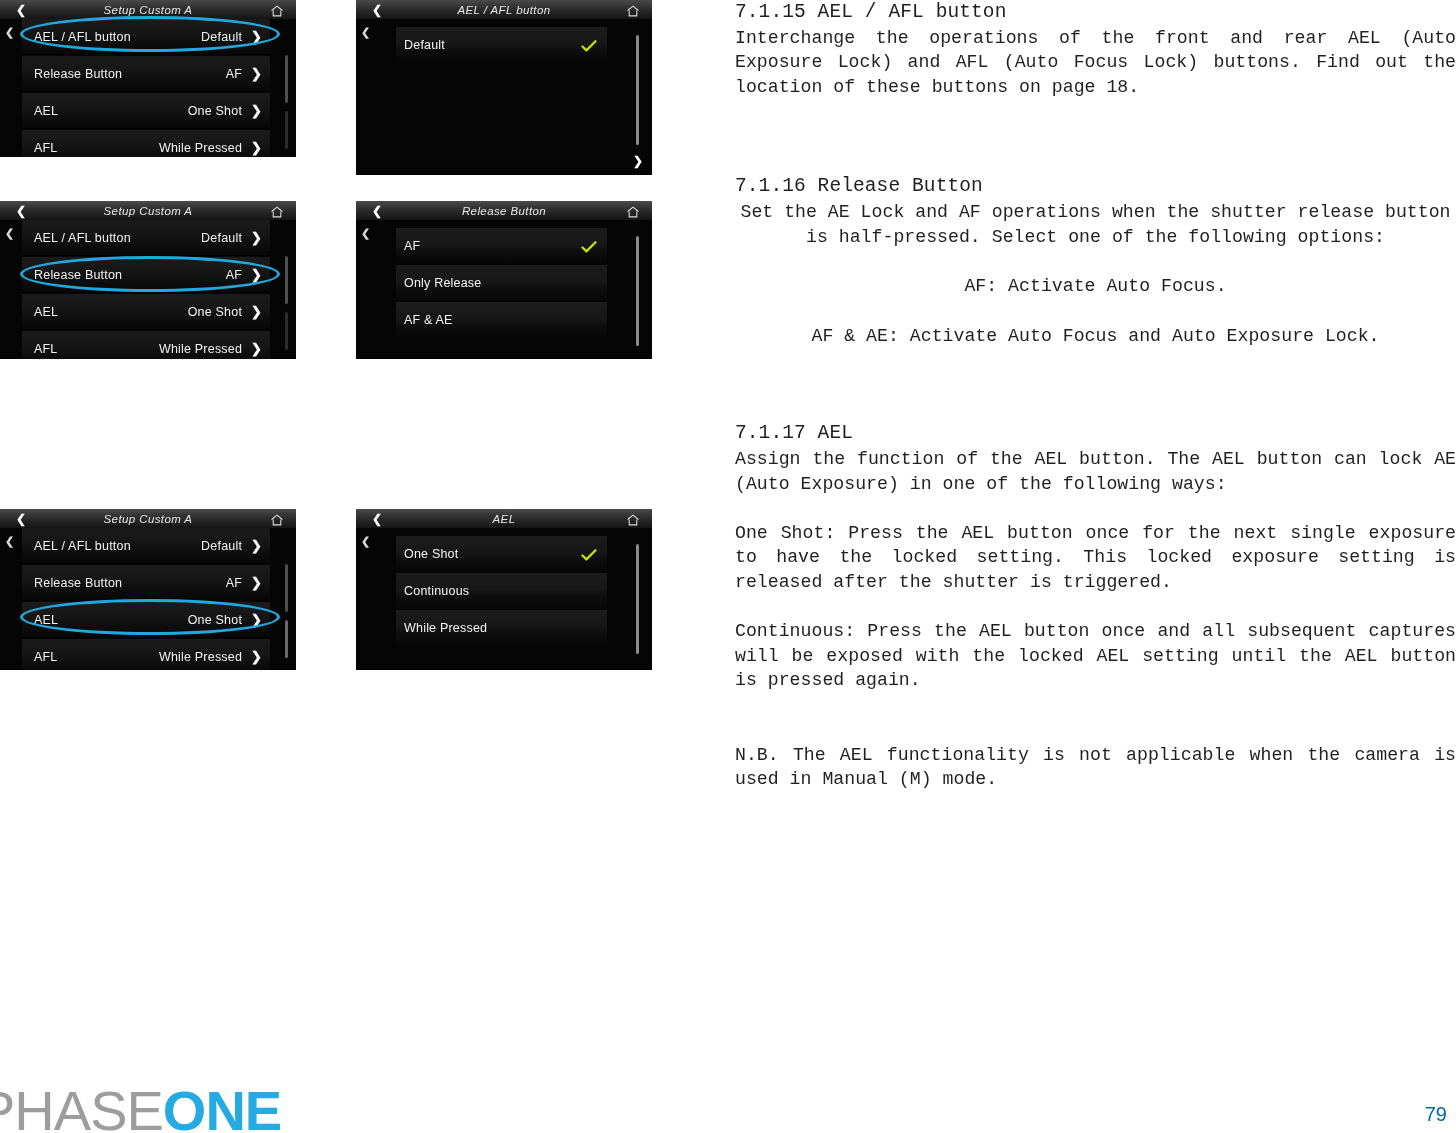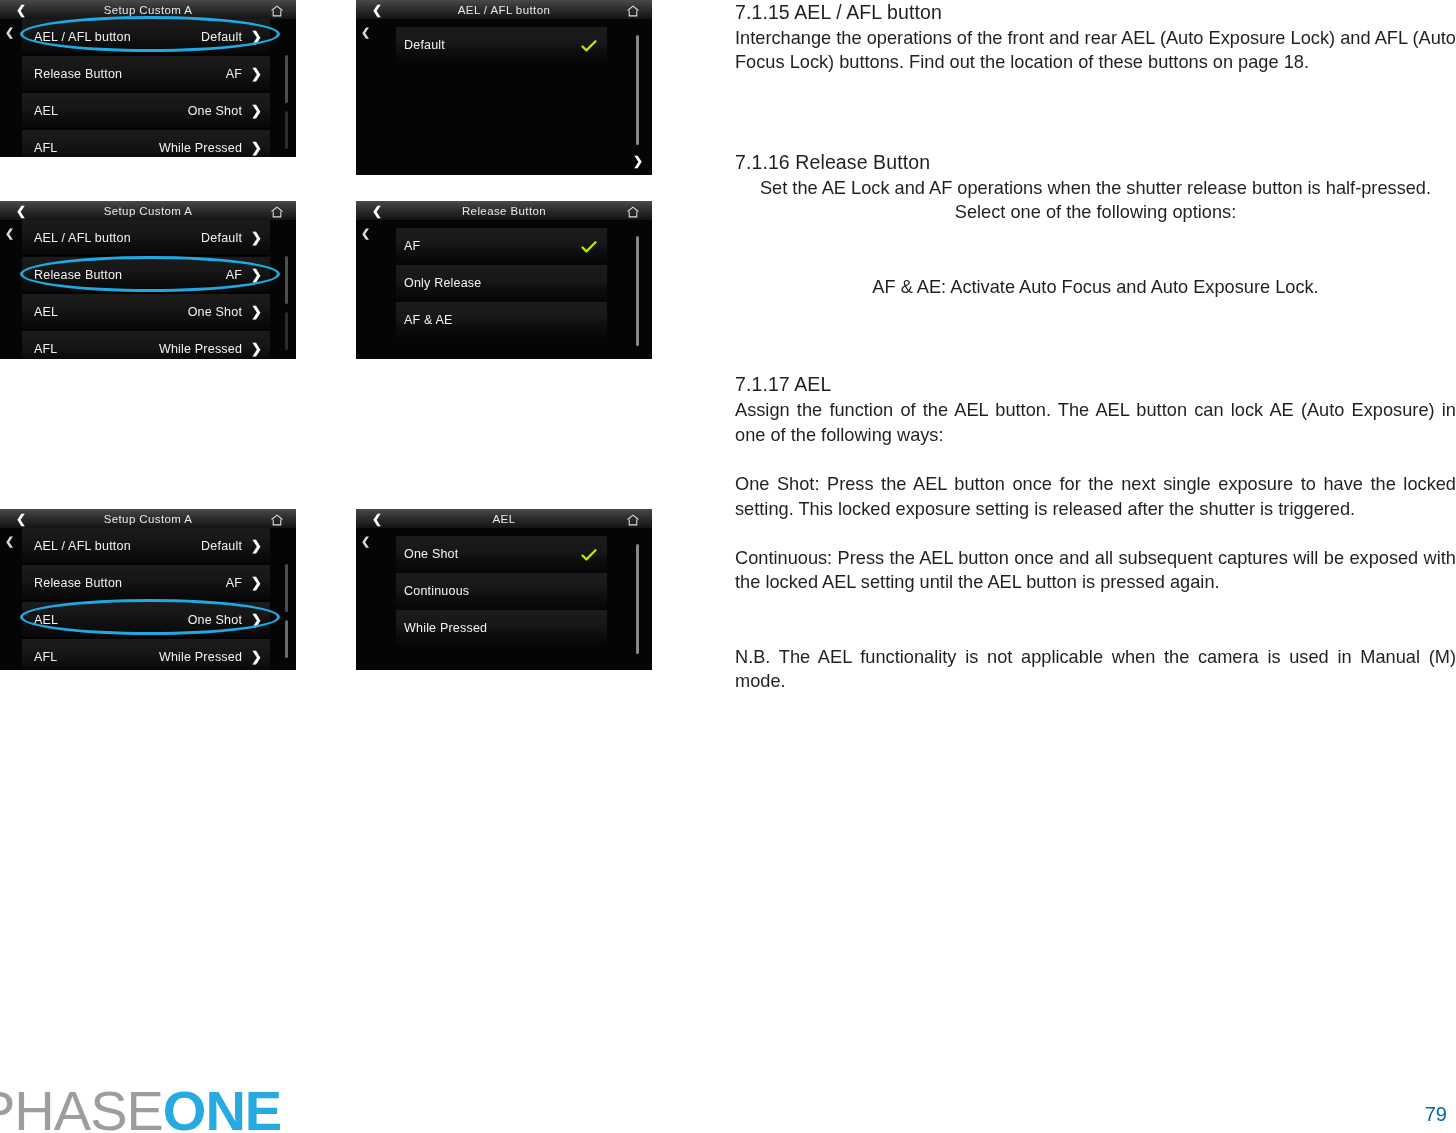--- a/index.html
+++ b/index.html
@@ -34,20 +34,21 @@
     display: flex;
     align-items: center;
     justify-content: center;
   }
   .shot-hdr-title {
     color: #e8e8e8;
     font-size: 11.5px;
     letter-spacing: 0.4px;
     white-space: nowrap;
     font-family: "Liberation Sans", sans-serif;
+    font-style: italic;
   }
   .hdr-back {
     position: absolute;
     left: 16px;
     top: 50%;
     transform: translateY(-50%);
     color: #fff;
     font-size: 12px;
     font-weight: bold;
     line-height: 1;
@@ -171,20 +172,21 @@
 
   
   .textcol {
     position: absolute;
     left: 735px;
     top: 0px;
     width: 721px;
   }
   .sec {
     margin-bottom: 0;
+    font-family: Liberation Mono, monospace;
   }
   .sec-h {
     font-size: 19.5px;
     color: #231f20;
     font-weight: normal;
     line-height: 1.33;
     letter-spacing: 0.1px;
     white-space: nowrap;
   }
   .sec-p {
@@ -447,20 +449,21 @@
       <div class="sec-h">7.1.15  AEL / AFL button</div>
       <div class="sec-p">Interchange the operations of the front and rear AEL (Auto Exposure Lock) and AFL (Auto Focus Lock) buttons. Find out the location of these buttons on page 18.</div>
     </div>
 
     <div style="height:75px;"></div>
 
     <div class="sec">
       <div class="sec-h">7.1.16  Release Button</div>
       <div class="sec-p nojust">Set the AE Lock and AF operations when the shutter release button is half-pressed. Select one of the following options:</div>
       <div class="gap"></div>
+      <div class="sec-p nojust">AF: Activate Auto Focus.</div>
       <div class="gap"></div>
       <div class="sec-p nojust">AF &amp; AE: Activate Auto Focus and Auto Exposure Lock.</div>
       <div class="gap"></div>
     </div>
 
     <div style="height:48px;"></div>
 
     <div class="sec">
       <div class="sec-h">7.1.17  AEL</div>
       <div class="sec-p">Assign the function of the AEL button. The AEL button can lock AE (Auto Exposure) in one of the following ways:</div>

